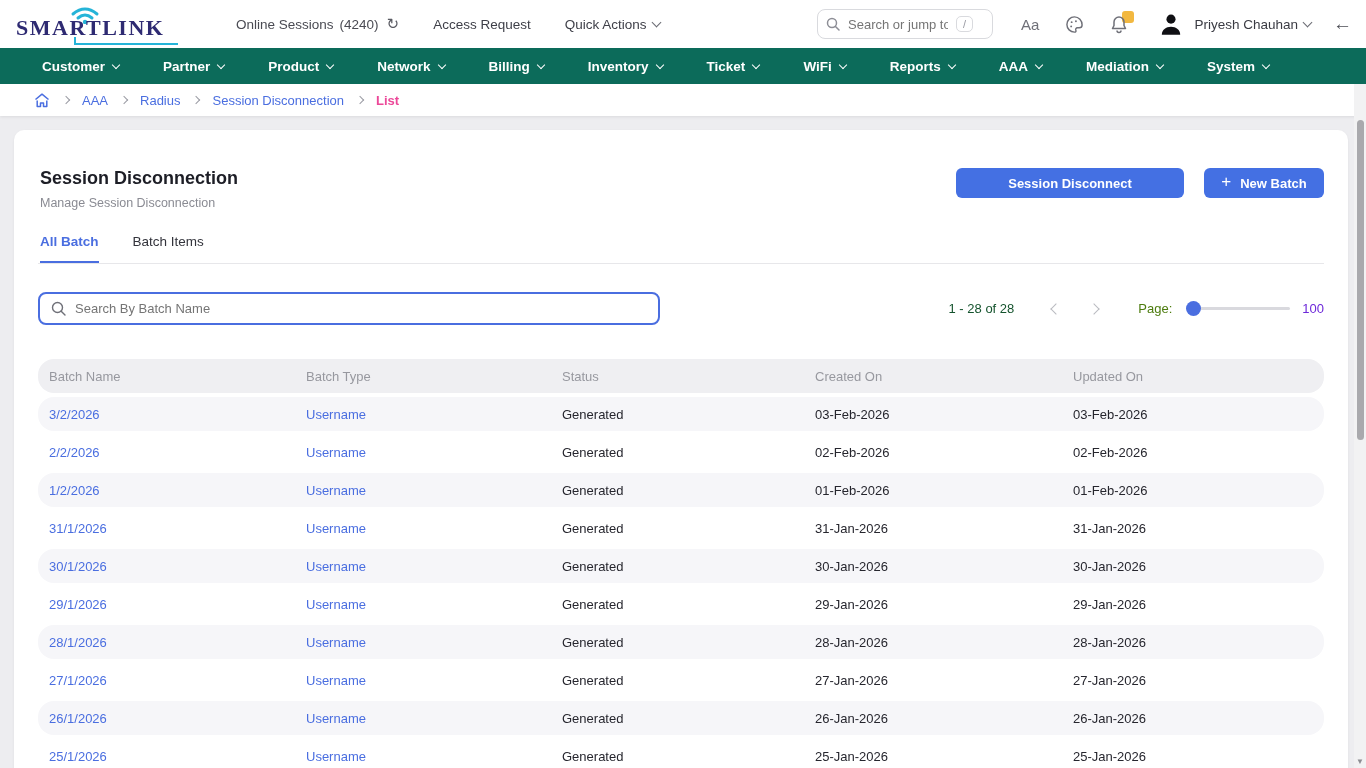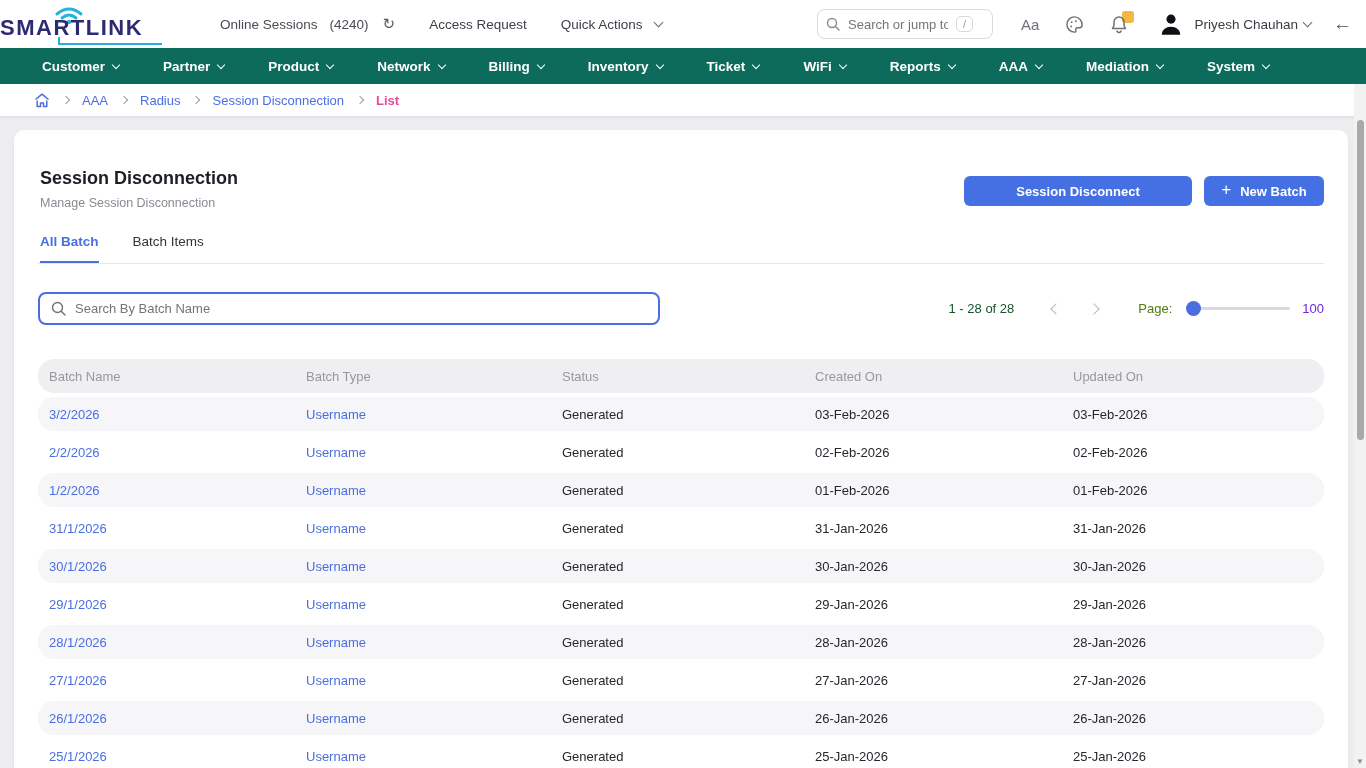--- a/index.html
+++ b/index.html
@@ -1,25 +1,25 @@
 <!DOCTYPE html>
 <html style="--nav_green: #0c6b5a; --accent_blue: #4a6ee0; --button_blue: #4470e3; --link_blue: #4a6ee0; --badge_amber: #f2b840; --logo_navy: #2e2a72; --logo_cyan: #25b4d8;"><head>
 <meta charset="utf-8">
 <style>
   * { margin:0; padding:0; box-sizing:border-box; }
   html,body { font-family:"Liberation Sans","DejaVu Sans",sans-serif; }
   .viewport { position:relative; width:1366px; height:768px; background:#ededf0; overflow:hidden; }
 
   
   .tophdr { position:absolute; top:0; left:0; width:1366px; height:48px; background:#fff; display:flex; align-items:center; z-index:5; }
-  .logo { position:relative; margin-left:0; width:160px; height:40px; flex:0 0 auto; }
+  .logo { position:relative; margin-left:16px; width:160px; height:40px; flex:0 0 auto;font-family:Liberation Serif, serif; }
   .logo-text { font-size:22px; font-weight:bold; letter-spacing:1.5px; color:var(--logo_navy); position:absolute; left:0; top:11px; }
   .logo-wifi { position:absolute; left:52px; top:-2px; }
   .logo-underline { position:absolute; left:58px; top:33px; width:104px; height:8px; border-left:2px solid var(--logo_cyan); border-bottom:2px solid var(--logo_cyan); }
-  .hdr-item { color:#3f4049; font-size:13.5px; margin-left:34px; white-space:nowrap; display:flex; align-items:center; gap:12px; }
+  .hdr-item { color:#3f4049; font-size:13.5px; margin-left:34px; white-space:nowrap; display:flex; align-items:center; gap:6px; }
   .hdr-sessions { margin-left:60px; color:#4a4b53; }
   .refresh-ic { color:#5a5b63; font-size:15px; margin-left:2px; }
   .chev { width:7px; height:7px; border-right:1.8px solid #6a6b73; border-bottom:1.8px solid #6a6b73; transform:rotate(45deg); display:inline-block; margin-top:-4px; }
   .chev-white { border-color:#fff; }
   .hdr-right { margin-left:auto; display:flex; align-items:center; margin-right:14px; }
   .hdr-search { display:flex; align-items:center; gap:8px; width:176px; height:30px; border:1px solid #d9dade; border-radius:8px; padding:0 8px; color:#8d8e96; background:#fff; }
   .hdr-search input { border:none; outline:none; width:100px; font-size:13px; color:#8d8e96; font-family:inherit; background:transparent; }
   .slash-badge { font-size:11px; color:#9a9ba3; border:1px solid #d9dade; border-radius:5px; padding:1px 6px; }
   .aa-toggle { font-size:15px; color:#6f7078; margin-left:28px; }
   .icon-btn { margin-left:26px; position:relative; display:flex; align-items:center; }
@@ -38,21 +38,21 @@
   .crumbs { display:flex; align-items:center; }
   .crumb-sep { width:6px; height:6px; border-right:1.6px solid #9a9ba3; border-bottom:1.6px solid #9a9ba3; transform:rotate(-45deg); margin:0 13px; }
   .crumb-link { color:var(--link_blue); font-size:13px; text-decoration:none; }
   .crumb-current { color:#ec4899; font-size:13px; font-weight:600; }
 
   
   .card { position:absolute; top:130px; left:14px; width:1334px; height:660px; background:#fff; border-radius:10px; box-shadow:0 1px 3px rgba(0,0,0,.06); padding:0 24px; }
   .card-top { display:flex; align-items:flex-start; margin-top:38px; }
   .page-title { font-size:18px; font-weight:bold; color:#1d1e26; margin-left:2px; }
   .page-sub { font-size:12.5px; color:#8a8b93; margin-top:7px; margin-left:2px; }
-  .btn-group { margin-left:auto; display:flex; gap:12px; margin-top:8px; }
+  .btn-group { margin-left:auto; display:flex; gap:20px; }
   .btn { background:var(--button_blue); color:#fff; font-size:13px; font-weight:bold; border:none; border-radius:6px; height:30px; display:flex; align-items:center; justify-content:center; cursor:pointer; font-family:inherit; }
   .btn-wide { width:228px; }
   .btn-new { width:120px; gap:9px; }
   .plus-ic { font-size:17px; font-weight:400; margin-top:-2px; }
 
   .tabs { display:flex; gap:34px; margin-top:24px; border-bottom:1px solid #e7e7ea; padding-left:2px; }
   .tab { font-size:13.5px; padding-bottom:12px; cursor:pointer; }
   .tab.active { color:var(--accent_blue); font-weight:600; border-bottom:2.5px solid var(--accent_blue); }
   .tab.inactive { color:#33343c; }
 

